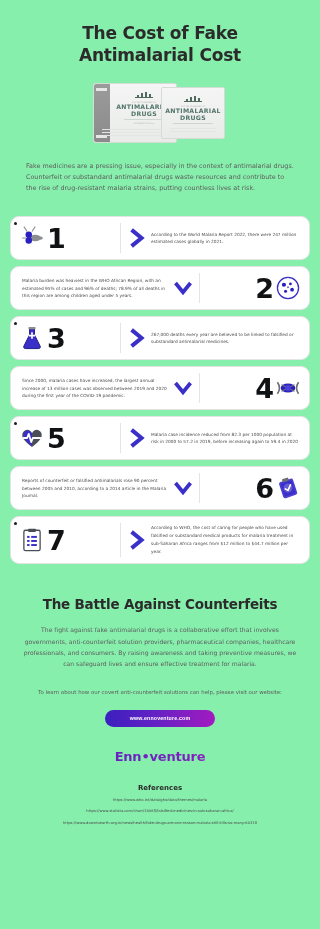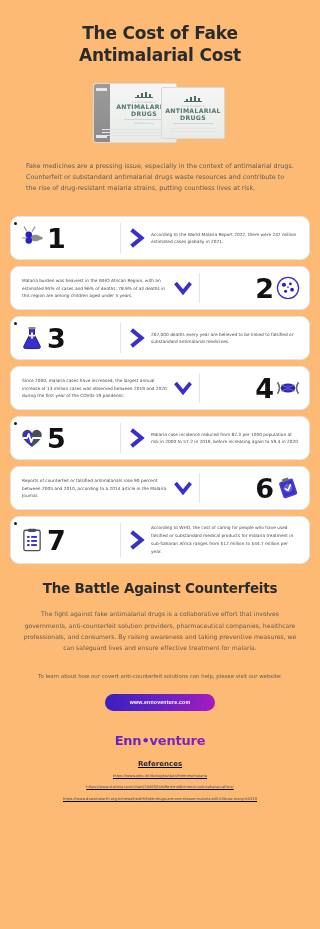--- a/index.html
+++ b/index.html
@@ -3,21 +3,21 @@
 <meta charset="utf-8">
 <style>
   * { box-sizing: border-box; margin: 0; padding: 0; }
   html, body {
     width: 320px;
     height: 929px;
     background: #ffffff;
     font-family: "DejaVu Sans", "Liberation Sans", sans-serif;
     overflow: hidden;
   }
-  .page { position: relative; width: 320px; height: 929px; background: #fdba74; }
+  .page { position: relative; width: 320px; height: 929px; background: #86efac; }
 
   
   .title {
     text-align: center;
     font-size: 17px;
     line-height: 1.32;
     font-weight: bold;
     color: #2b2b2b;
     letter-spacing: -0.2px;
     padding: 22px 26px 0 26px;
@@ -111,21 +111,21 @@
     padding: 2px 3px;
   }
   .dot {
     position: absolute; left: 3px; width: 3px; height: 3px;
     background: #1b1b1b; border-radius: 50%;
   }
 
   
   .sub-title {
     text-align: center; font-size: 13.5px; font-weight: bold;
-    color: #2b2b2b; margin-top: 16px; letter-spacing: -0.2px;
+    color: #2b2b2b; margin-top: 32px; letter-spacing: -0.2px;
   }
   .outro {
     text-align: center; font-size: 6.1px; line-height: 1.85;
     color: #5d5d5d; padding: 12px 22px 0 22px;
   }
   .cta-text {
     text-align:center; font-size: 5.4px; line-height: 1.85;
     color:#5d5d5d; margin-top: 18px;
   }
   .cta-btn {
@@ -136,21 +136,21 @@
     line-height: 17px; text-align:center; border: none;
     letter-spacing: .2px; cursor: pointer;
   }
   .logo {
     margin-top: 22px; text-align:center;
     font-size: 13px; font-weight: bold; letter-spacing:-0.2px;
     background: linear-gradient(90deg,#4b23b8 0%, #6d22c0 45%, #b41bbd 100%);
     -webkit-background-clip: text; background-clip: text;
     -webkit-text-fill-color: transparent; color: #6d22c0;
   }
-  .refs { margin-top: 12px; text-align:center;text-decoration:underline; }
+  .refs { margin-top: 20px; text-align:center; }
   .refs h4 { font-size: 7px; color:#2b2b2b; font-weight:bold; }
   .refs a {
     display:block; font-size: 3.7px; color:#4a4a4a;
     text-decoration:none; margin-top: 6px; line-height:1.4;
   }
 </style>
 </head>
 <body>
 
 <div class="page">

